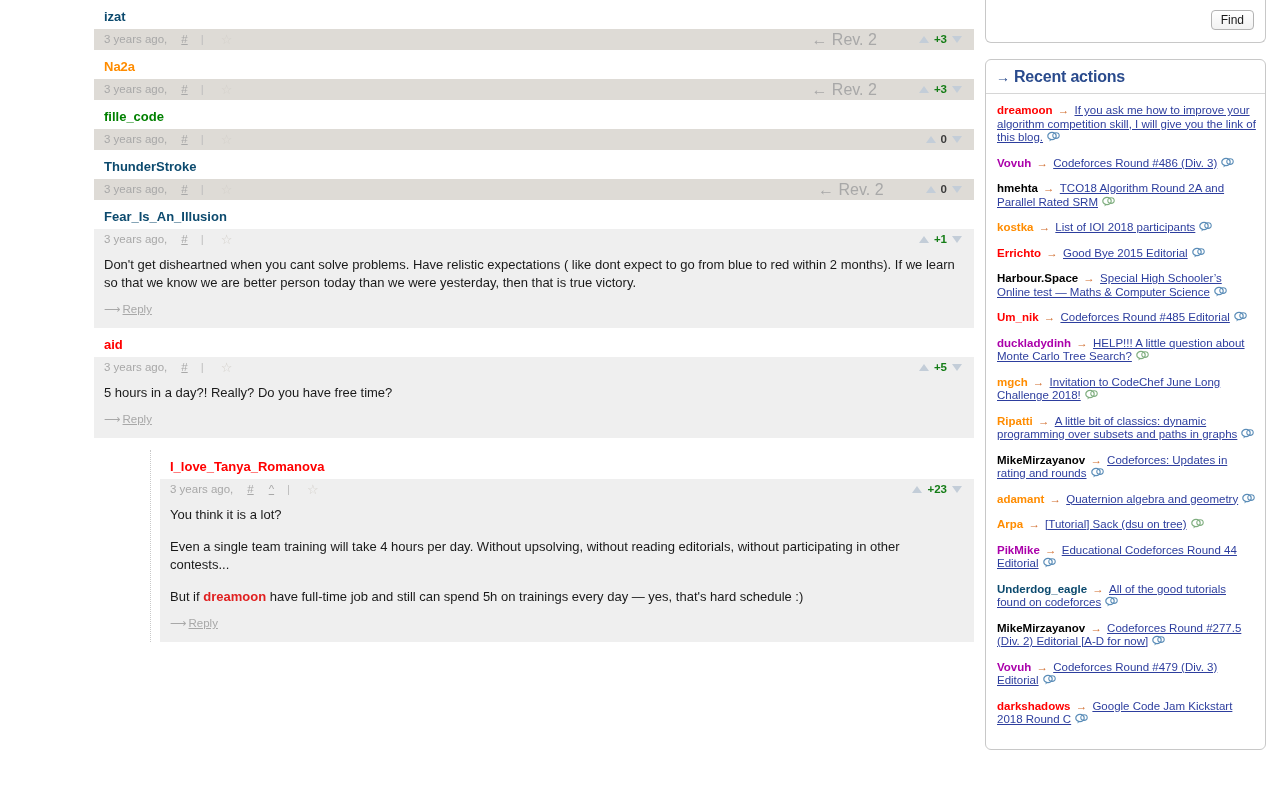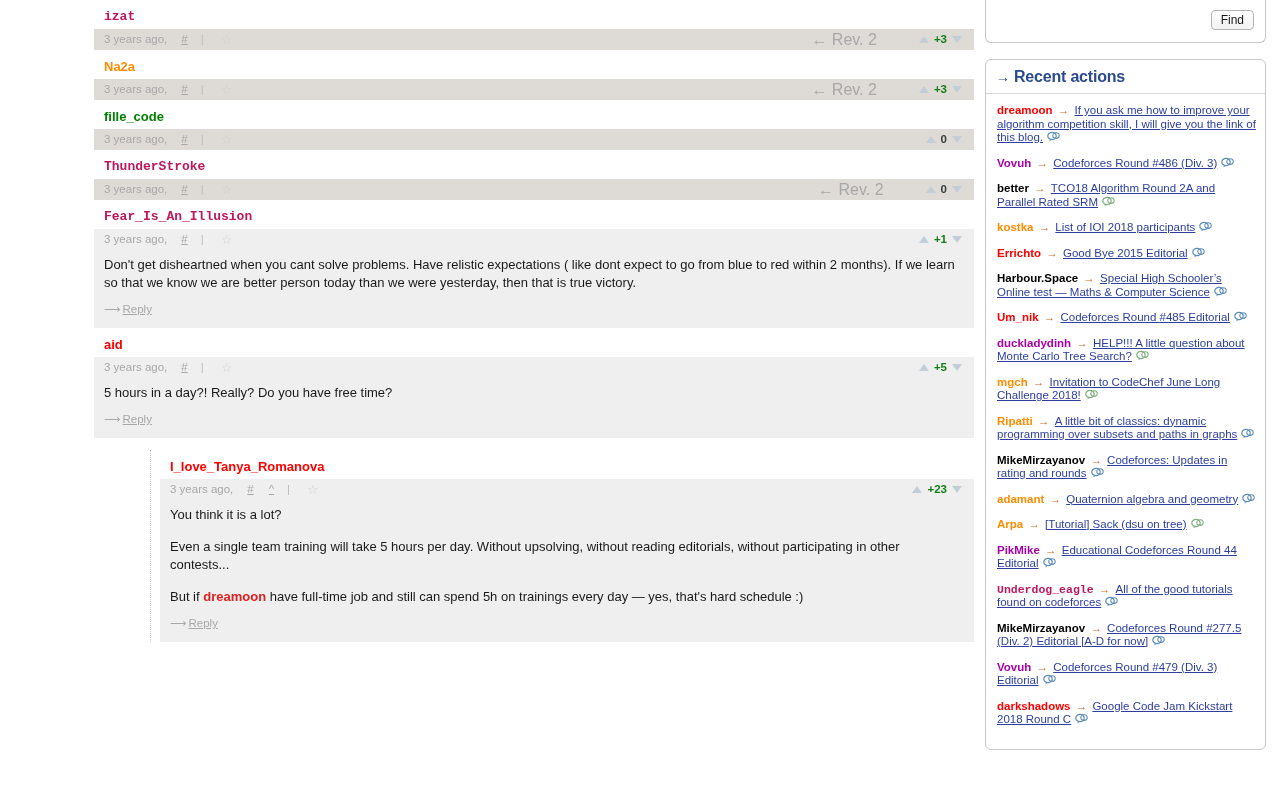--- a/index.html
+++ b/index.html
@@ -179,21 +179,21 @@
   .bubble {
     display: inline-block;
     vertical-align: -2px;
     margin-left: 4px;
   }
 
   
   .u-red   { color: #ff0000; }
   .u-orange{ color: #ff8c00; }
   .u-violet{ color: #aa00aa; }
-  .u-cyan  { color: #be185d; font-family: Liberation Mono, monospace; }
+  .u-cyan  { color: #0c4a6e; }
   .u-green { color: #008000; }
   .u-black { color: #000000; }
 </style>
 </head>
 <body>
 
 <div class="page">
 
   <div class="main-col">
     <div id="comments-host">
@@ -337,21 +337,21 @@
                 </span>
                 <span class="meta-spacer"></span>
                 <span class="vote-box">
                   <span class="tri-up"></span>
                   <span class="score pos">+23</span>
                   <span class="tri-dn"></span>
                 </span>
               </div>
               <div class="comment-text">
                 <p>You think it is a lot?</p>
-                <p>Even a single team training will take 5 hours per day. Without upsolving, without reading editorials, without participating in other contests...</p>
+                <p>Even a single team training will take 4 hours per day. Without upsolving, without reading editorials, without participating in other contests...</p>
                 <p>But if <span class="user-red">dreamoon</span> have full-time job and still can spend 5h on trainings every day — yes, that's hard schedule :)</p>
               </div>
               <div class="reply-row"><span class="reply-arrow">⟶</span><span class="reply-link">Reply</span></div>
             </div>
           </div>
         </div>
       </div>
   </div>
 
   <div class="sidebar">
@@ -368,21 +368,21 @@
           <div class="ra-item"><span class="ra-user u-red">dreamoon</span><span class="ra-sep"> → </span><span class="ra-link">If you ask me how to improve your algorithm competition skill, I will give you the link of this blog.</span><span class="bubble"><svg width="13" height="12" viewBox="0 0 13 12">
                 <ellipse cx="5" cy="5" rx="4.2" ry="3.6" fill="none" stroke="#5b8db8" stroke-width="1.2"></ellipse>
                 <path d="M3.4 7.8 L2.2 10.4 L5.1 8.5 Z" fill="#5b8db8"></path>
                 <ellipse cx="9" cy="4.6" rx="3.2" ry="2.8" fill="none" stroke="#5b8db8" stroke-width="1.1"></ellipse>
               </svg></span></div>
           <div class="ra-item"><span class="ra-user u-violet">Vovuh</span><span class="ra-sep"> → </span><span class="ra-link">Codeforces Round #486 (Div. 3)</span><span class="bubble"><svg width="13" height="12" viewBox="0 0 13 12">
                 <ellipse cx="5" cy="5" rx="4.2" ry="3.6" fill="none" stroke="#5b8db8" stroke-width="1.2"></ellipse>
                 <path d="M3.4 7.8 L2.2 10.4 L5.1 8.5 Z" fill="#5b8db8"></path>
                 <ellipse cx="9" cy="4.6" rx="3.2" ry="2.8" fill="none" stroke="#5b8db8" stroke-width="1.1"></ellipse>
               </svg></span></div>
-          <div class="ra-item"><span class="ra-user u-black">better</span><span class="ra-sep"> → </span><span class="ra-link">TCO18 Algorithm Round 2A and Parallel Rated SRM</span><span class="bubble"><svg width="13" height="12" viewBox="0 0 13 12">
+          <div class="ra-item"><span class="ra-user u-black">hmehta</span><span class="ra-sep"> → </span><span class="ra-link">TCO18 Algorithm Round 2A and Parallel Rated SRM</span><span class="bubble"><svg width="13" height="12" viewBox="0 0 13 12">
                 <ellipse cx="5" cy="5" rx="4.2" ry="3.6" fill="none" stroke="#7fae7f" stroke-width="1.2"></ellipse>
                 <path d="M3.4 7.8 L2.2 10.4 L5.1 8.5 Z" fill="#7fae7f"></path>
                 <ellipse cx="9" cy="4.6" rx="3.2" ry="2.8" fill="none" stroke="#7fae7f" stroke-width="1.1"></ellipse>
               </svg></span></div>
           <div class="ra-item"><span class="ra-user u-orange">kostka</span><span class="ra-sep"> → </span><span class="ra-link">List of IOI 2018 participants</span><span class="bubble"><svg width="13" height="12" viewBox="0 0 13 12">
                 <ellipse cx="5" cy="5" rx="4.2" ry="3.6" fill="none" stroke="#5b8db8" stroke-width="1.2"></ellipse>
                 <path d="M3.4 7.8 L2.2 10.4 L5.1 8.5 Z" fill="#5b8db8"></path>
                 <ellipse cx="9" cy="4.6" rx="3.2" ry="2.8" fill="none" stroke="#5b8db8" stroke-width="1.1"></ellipse>
               </svg></span></div>
           <div class="ra-item"><span class="ra-user u-red">Errichto</span><span class="ra-sep"> → </span><span class="ra-link">Good Bye 2015 Editorial</span><span class="bubble"><svg width="13" height="12" viewBox="0 0 13 12">

